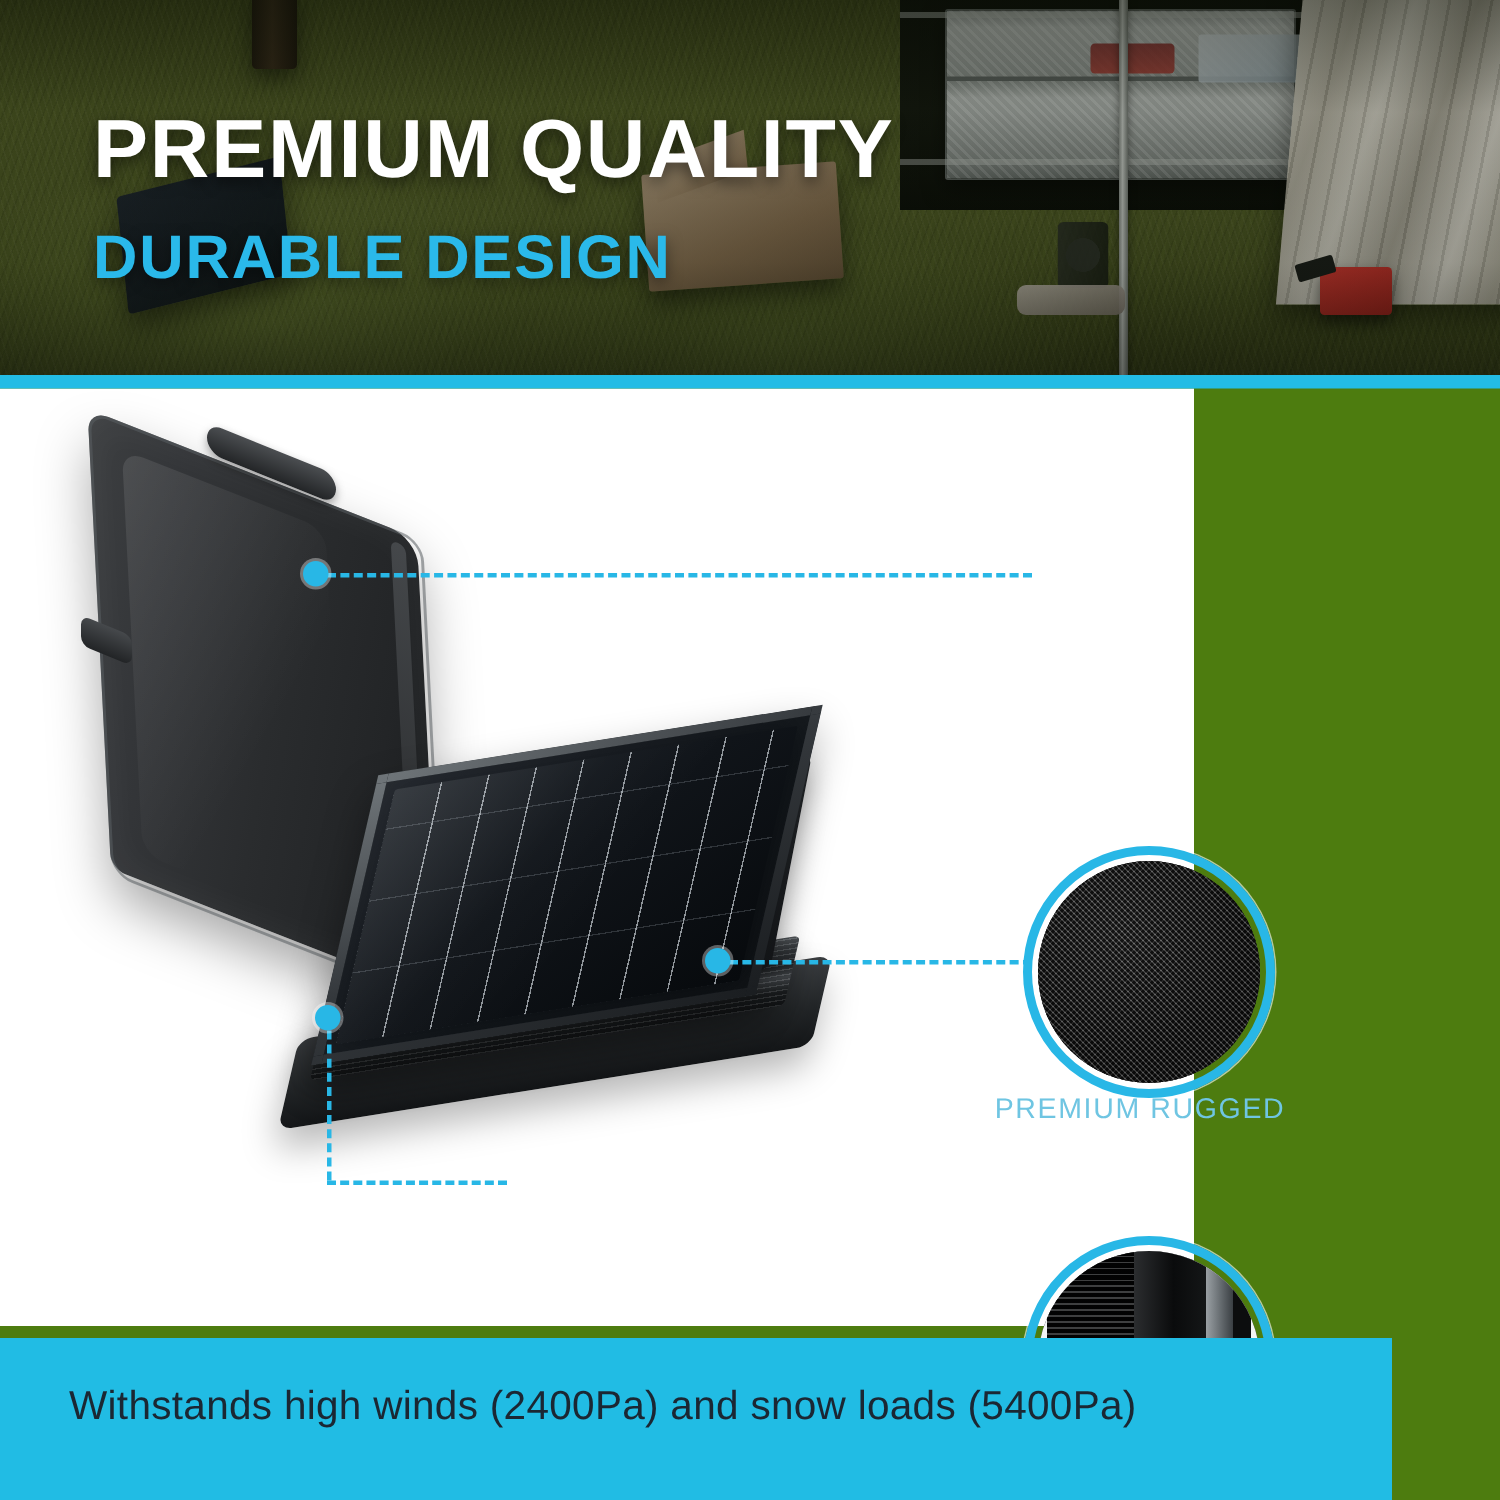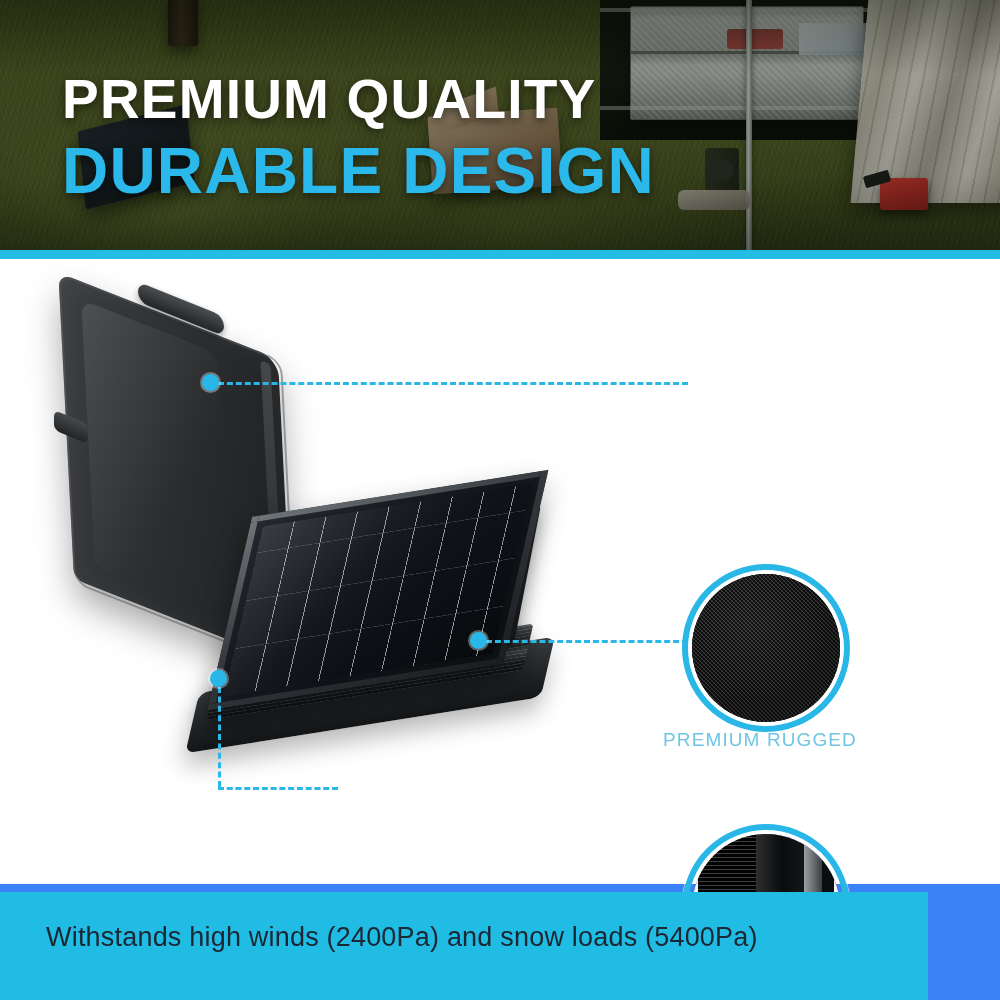--- a/index.html
+++ b/index.html
@@ -1,17 +1,17 @@
 <!DOCTYPE html>
 <html><head>
 <meta charset="utf-8">
 <style>
   html,body{margin:0;padding:0;background:#fff;}
   body{width:1000px;height:1000px;overflow:hidden;font-family:"Liberation Sans",sans-serif;}
-  .page{position:relative;width:1000px;height:1000px;background:#3b82f6;overflow:hidden;}
+  .page{position:relative;width:1000px;height:1000px;background:#4d7c0f;overflow:hidden;}
 
   
   .hero{position:absolute;left:0;top:0;width:1000px;height:250px;overflow:hidden;
         background:#2c3318;}
   .hero-grass{position:absolute;left:0;top:0;width:1000px;height:250px;
       background:
         radial-gradient(ellipse 380px 150px at 180px 215px, rgba(120,140,60,.55), rgba(0,0,0,0) 70%),
         radial-gradient(ellipse 300px 120px at 520px 230px, rgba(110,130,55,.45), rgba(0,0,0,0) 70%),
         linear-gradient(180deg,#46501f 0%,#4e5a24 28%,#515d26 55%,#46511f 80%,#3b441a 100%);
   }
@@ -64,27 +64,27 @@
   .smallbag{position:absolute;left:678px;top:190px;width:72px;height:20px;border-radius:6px;
         background:linear-gradient(160deg,#cfc6bc,#8a8077);opacity:.9;}
   .bike{position:absolute;left:705px;top:148px;width:34px;height:44px;
         background:radial-gradient(circle at 50% 50%, #2a2e2a 0 40%, rgba(0,0,0,0) 41%),
                    linear-gradient(90deg, rgba(40,44,40,.9), rgba(20,24,20,.9));
         border-radius:4px;opacity:.9;}
 
   .hero-title{position:absolute;left:62px;top:72px;z-index:6;}
   .hero-l1{font-size:55px;font-weight:800;letter-spacing:1.2px;color:#ffffff;line-height:1.0;
       text-shadow:0 3px 10px rgba(0,0,0,.55);}
-  .hero-l2{font-size:64px;font-weight:800;letter-spacing:1.2px;color:#2ab9ea;line-height:1.0;
-      margin-top:12px;text-shadow:0 3px 10px rgba(0,0,0,.5);}
+  .hero-l2{font-size:41px;font-weight:800;letter-spacing:1.2px;color:#2ab9ea;line-height:1.0;
+      margin-top:24px;text-shadow:0 3px 10px rgba(0,0,0,.5);}
 
   .hero-stripe{position:absolute;left:0;top:250px;width:1000px;height:9px;background:#23bce5;z-index:7;}
 
   
-  .main{position:absolute;left:0;top:259px;width:1000px;height:625px;background:#fff;}
+  .main{position:absolute;left:0;top:259px;width:796px;height:625px;background:#fff;}
 
   
   .product{position:absolute;left:60px;top:50px;width:480px;height:430px;}
 
   
   .lid{position:absolute;left:6px;top:10px;width:220px;height:300px;
       background:linear-gradient(102deg,#3d3f41 0%,#343639 22%,#2a2c2e 52%,#232527 78%,#1a1c1e 100%);
       transform:skewY(24deg) rotate(-3deg);border-radius:14px 18px 12px 10px;
       box-shadow:0 18px 34px rgba(0,0,0,.34), inset 0 0 26px rgba(255,255,255,.05);}
   .lid-sheen{position:absolute;left:10%;top:6%;width:62%;height:88%;border-radius:14px;

